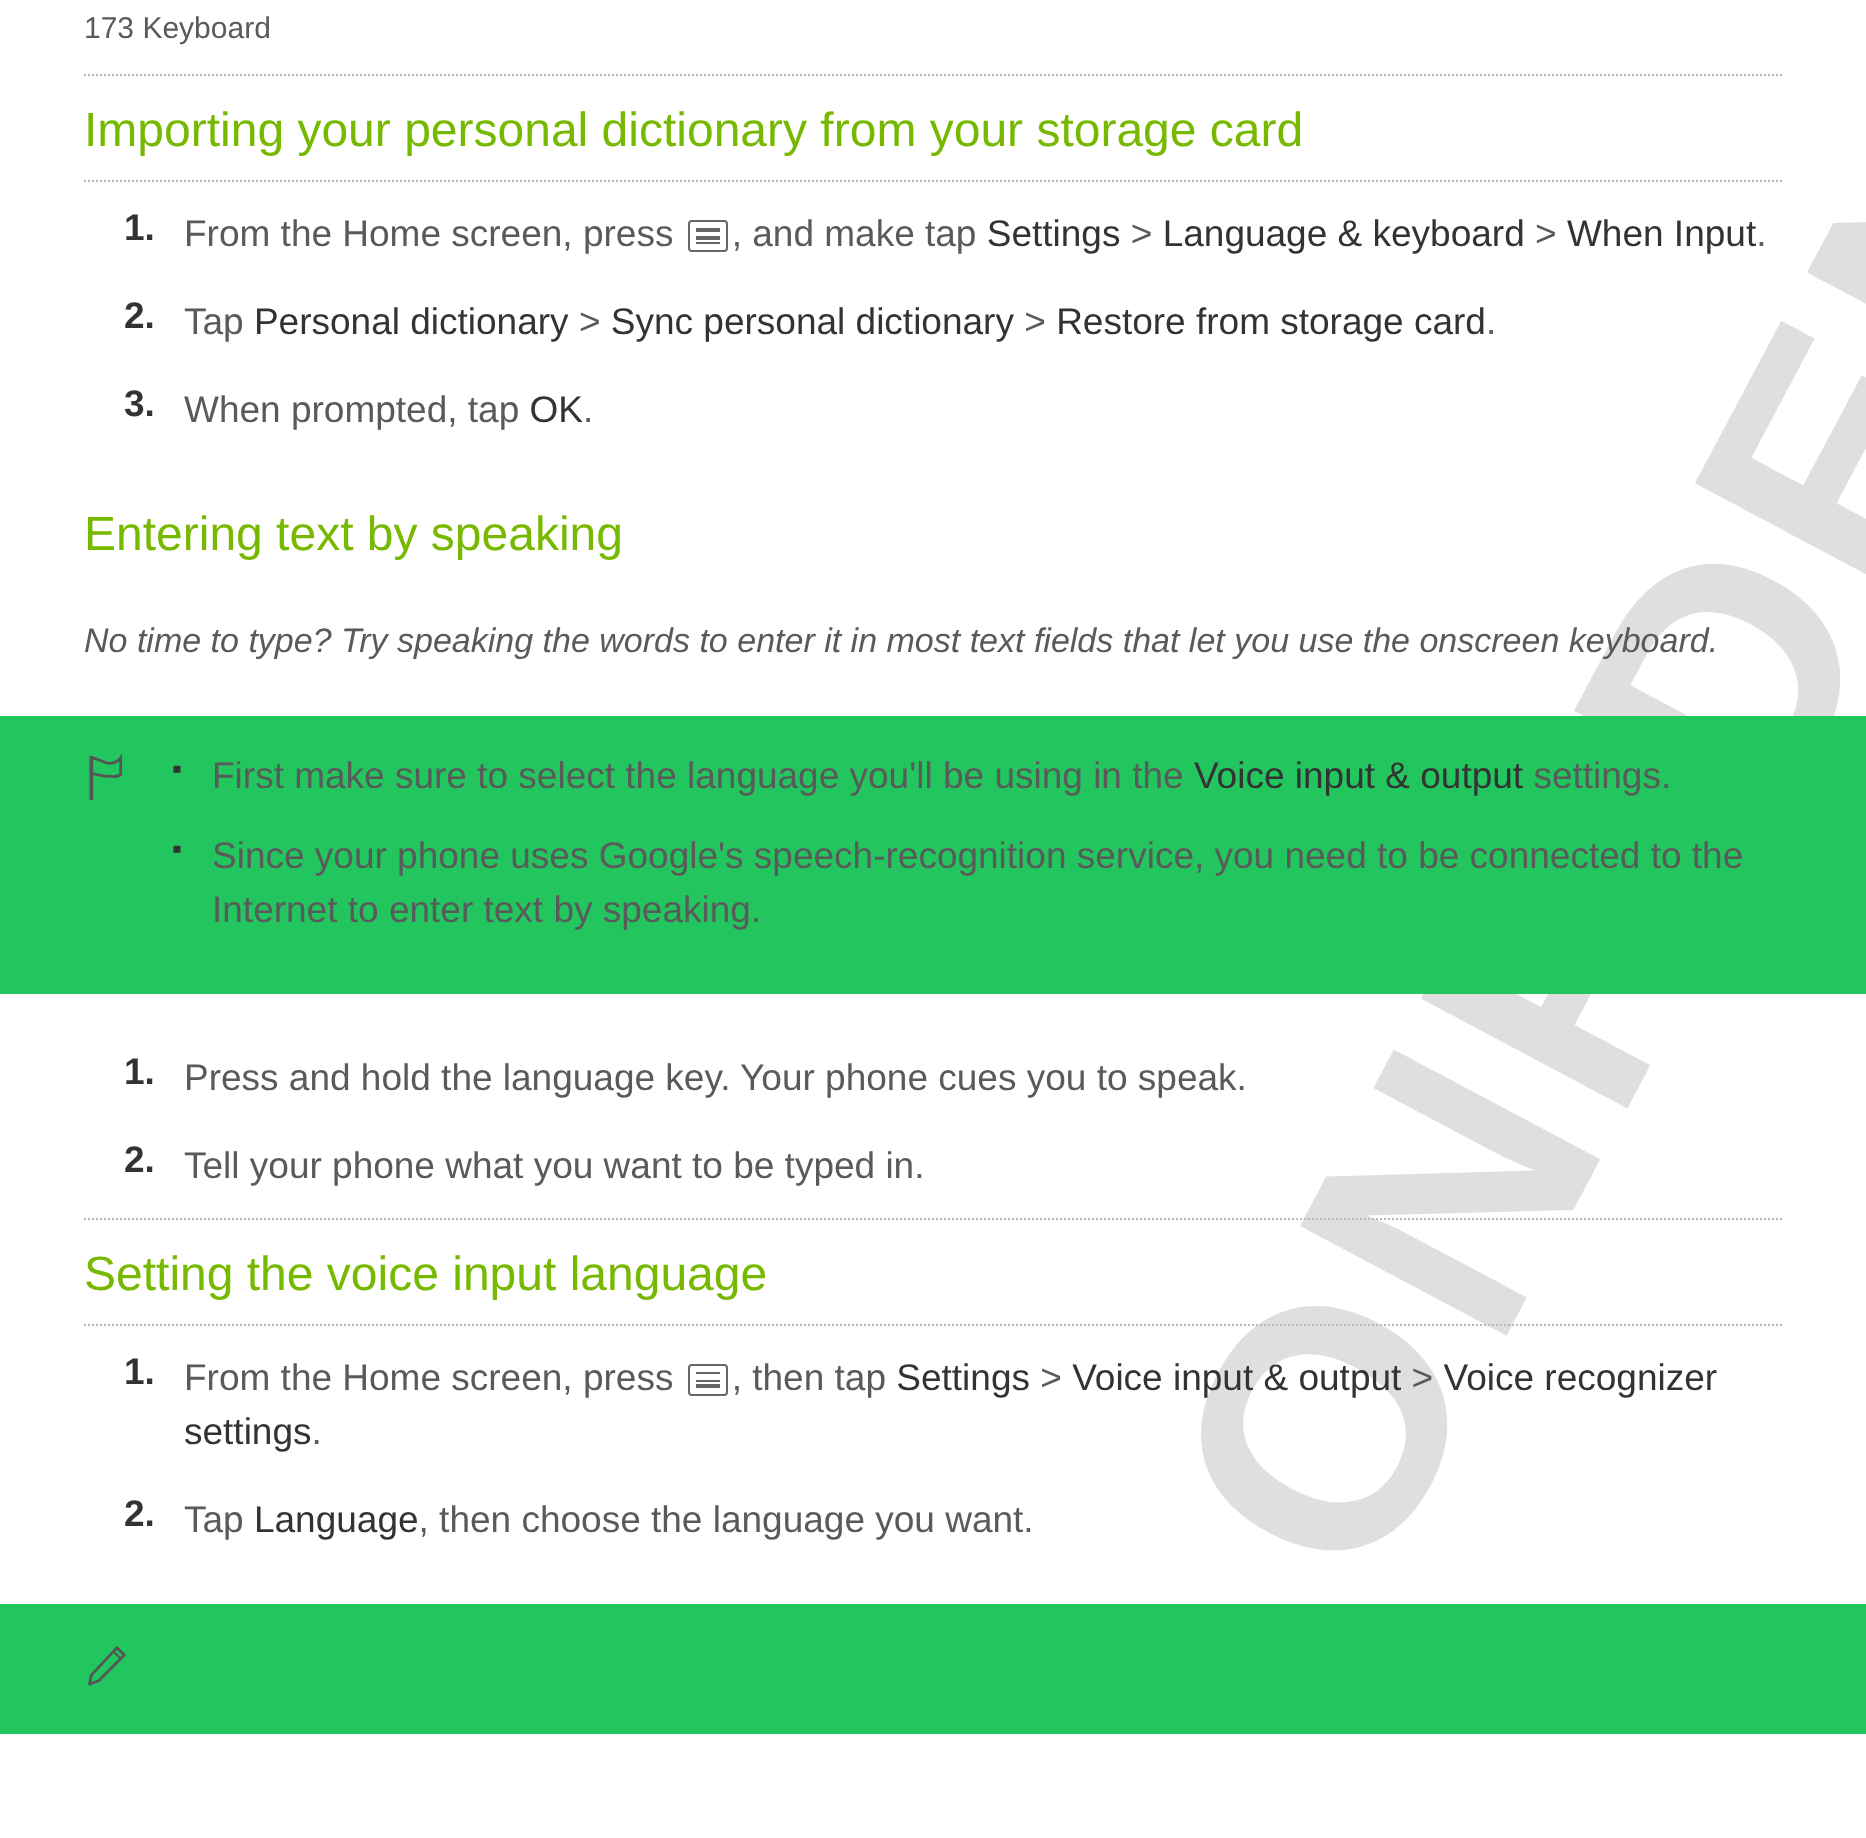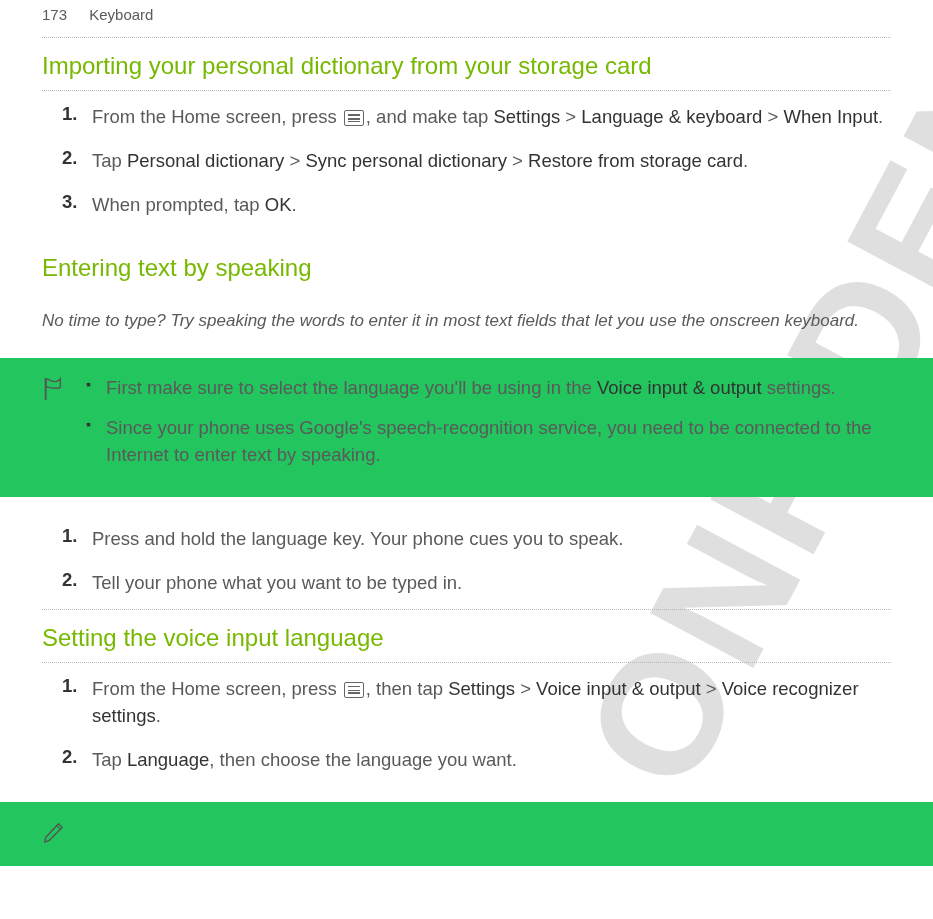--- a/index.html
+++ b/index.html
@@ -34,21 +34,20 @@
       z-index: 1;
       padding: 0;
     }
     .header {
       padding: 6px 0 14px 42px;
       font-size: 15px;
       color: #5a5a5a;
     }
     .page-no {
       display: inline-block;
-      margin-right: 18px;
     }
     .dotted-hr {
       border: none;
       border-top: 1.5px dotted #b8b8b8;
       margin: 0 42px;
     }
     .green-sub {
       color: #77b800;
       font-size: 24px;
       font-weight: 400;

